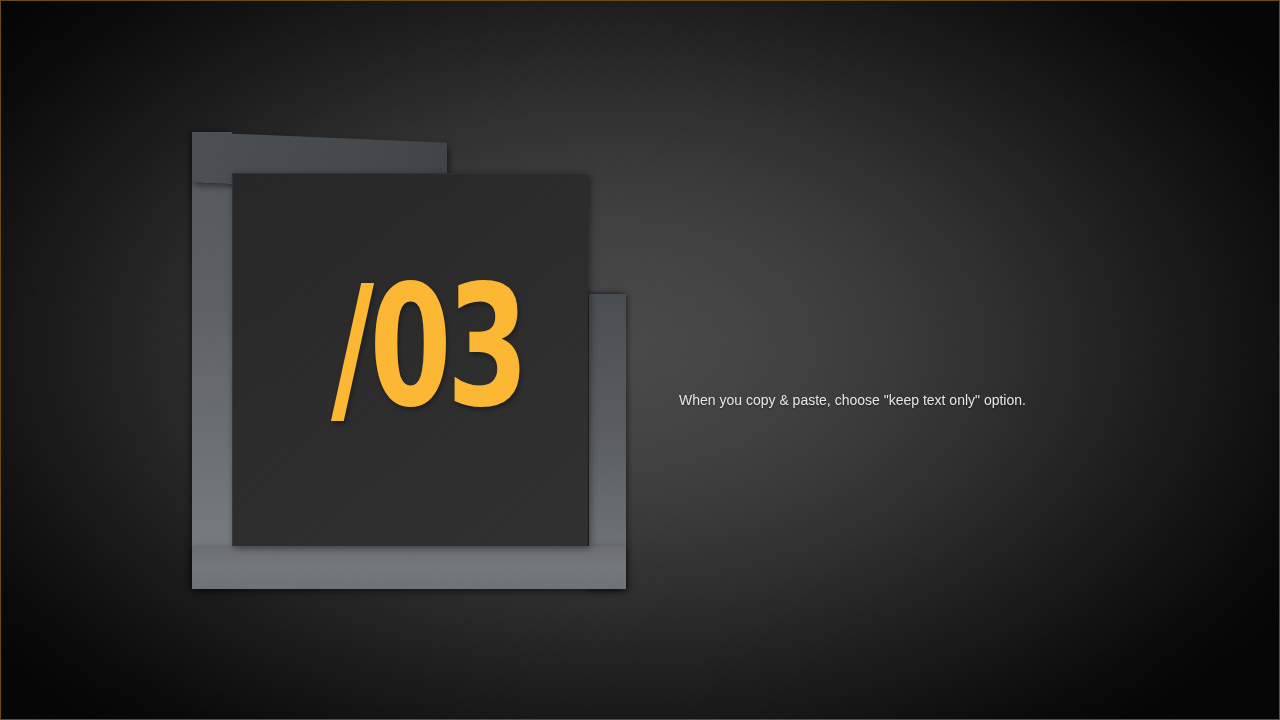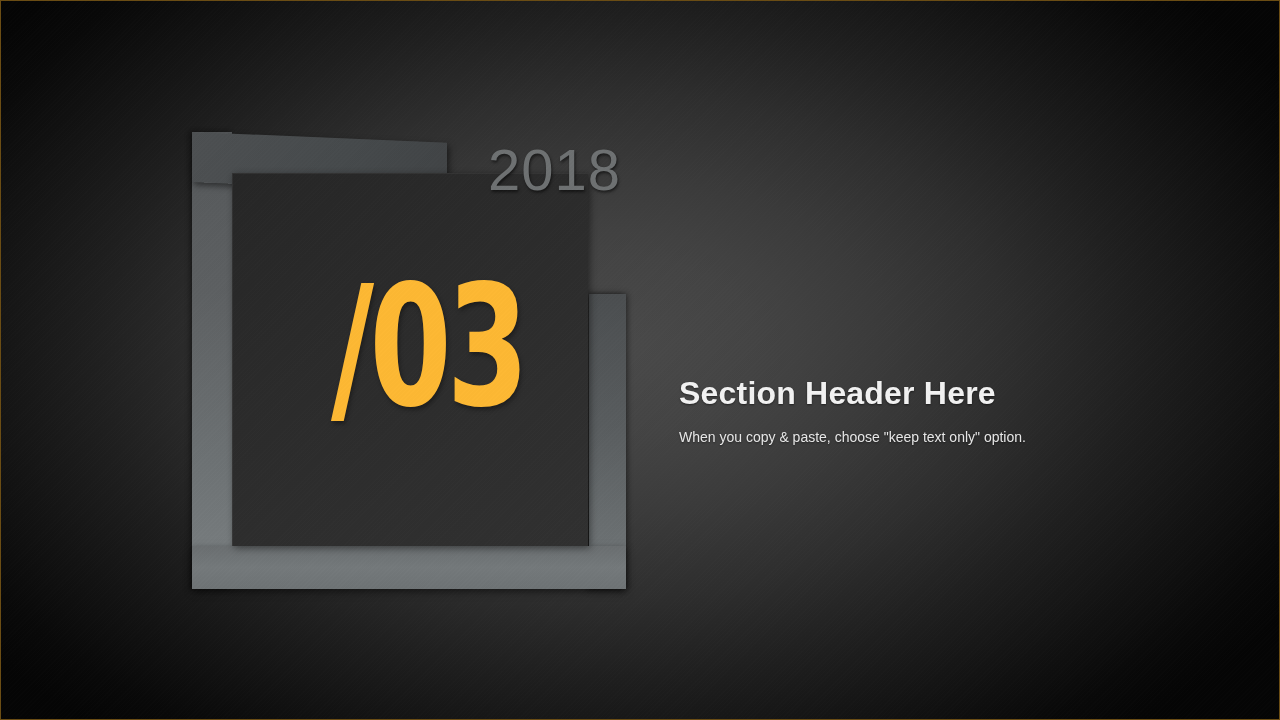--- a/index.html
+++ b/index.html
@@ -162,23 +162,21 @@
 
   <div id="graphic">
 
     <div class="outer-left"></div>
     <div class="outer-top"></div>
     <div class="outer-right"></div>
     <div class="outer-bottom"></div>
 
     <div class="inner-panel"></div>
 
-    <div class="year-label">2018</div>
 
     <div class="section-number">/03</div>
   </div>
 
   <div id="textblock">
-    <h1 class="sec-title">Section Header Here</h1>
     <p class="sec-note">When you copy &amp; paste, choose "keep text only" option.</p>
   </div>
 
 </div>
 
 </body></html>

